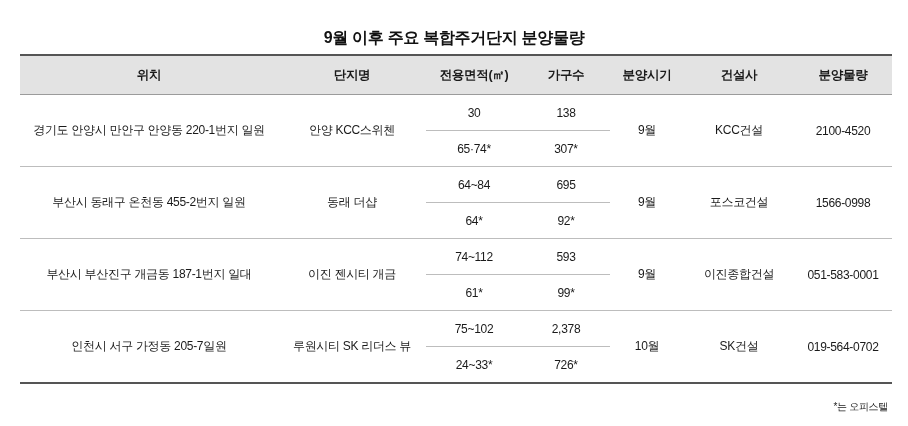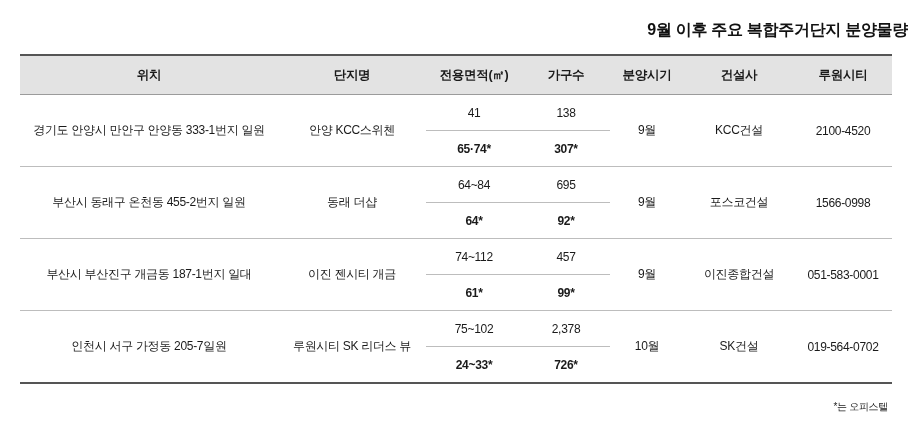--- a/index.html
+++ b/index.html
@@ -14,25 +14,25 @@
     color: #1a1a1a;
     overflow: hidden;
   }
   .page {
     position: relative;
     width: 908px;
     height: 426px;
     box-sizing: border-box;
   }
   .title {
-    text-align: right;
+    text-align: center;
     font-size: 16px;
     font-weight: bold;
     color: #111111;
-    padding-top: 20px;
+    padding-top: 28px;
     letter-spacing: -0.3px;
   }
   .table-wrap {
     position: absolute;
     left: 20px;
     top: 54px;
     width: 872px;
   }
   table.main {
     border-collapse: collapse;
@@ -61,21 +61,20 @@
   }
   table.main tbody tr:last-child td {
     border-bottom: none;
     text-align: center;
   }
   td.cell-top {
     height: 35px;
   }
   td.cell-bot {
     height: 35px;
-    font-weight: bold;
   }
   td.split {
     border-bottom: 1px solid #d0d0d0;
   }
   td.nosplit {
     border-bottom: 1px solid #8a8a8a;
   }
   .c-loc { width: 258px; }
   .c-name { width: 148px; }
   .c-area { width: 96px; }
@@ -119,29 +118,29 @@
         <col class="c-tel">
       </colgroup>
       <thead>
         <tr>
           <th>위치</th>
           <th>단지명</th>
           <th>전용면적(㎡)</th>
           <th>가구수</th>
           <th>분양시기</th>
           <th>건설사</th>
-          <th>루원시티</th>
+          <th>분양물량</th>
         </tr>
       </thead>
       <tbody>
 
         <tr>
-          <td class="cell-top nosplit" rowspan="2">경기도 안양시 만안구 안양동 333-1번지 일원</td>
+          <td class="cell-top nosplit" rowspan="2">경기도 안양시 만안구 안양동 220-1번지 일원</td>
           <td class="cell-top nosplit" rowspan="2">안양 KCC스위첸</td>
-          <td class="cell-top split">41</td>
+          <td class="cell-top split">30</td>
           <td class="cell-top split">138</td>
           <td class="cell-top nosplit" rowspan="2">9월</td>
           <td class="cell-top nosplit" rowspan="2">KCC건설</td>
           <td class="cell-top nosplit" rowspan="2">2100-4520</td>
         </tr>
         <tr>
           <td class="cell-bot nosplit">65·74*</td>
           <td class="cell-bot nosplit">307*</td>
         </tr>
 
@@ -156,21 +155,21 @@
         </tr>
         <tr>
           <td class="cell-bot nosplit">64*</td>
           <td class="cell-bot nosplit">92*</td>
         </tr>
 
         <tr>
           <td class="cell-top nosplit" rowspan="2">부산시 부산진구 개금동 187-1번지 일대</td>
           <td class="cell-top nosplit" rowspan="2">이진 젠시티 개금</td>
           <td class="cell-top split">74~112</td>
-          <td class="cell-top split">457</td>
+          <td class="cell-top split">593</td>
           <td class="cell-top nosplit" rowspan="2">9월</td>
           <td class="cell-top nosplit" rowspan="2">이진종합건설</td>
           <td class="cell-top nosplit" rowspan="2">051-583-0001</td>
         </tr>
         <tr>
           <td class="cell-bot nosplit">61*</td>
           <td class="cell-bot nosplit">99*</td>
         </tr>
 
         <tr>

